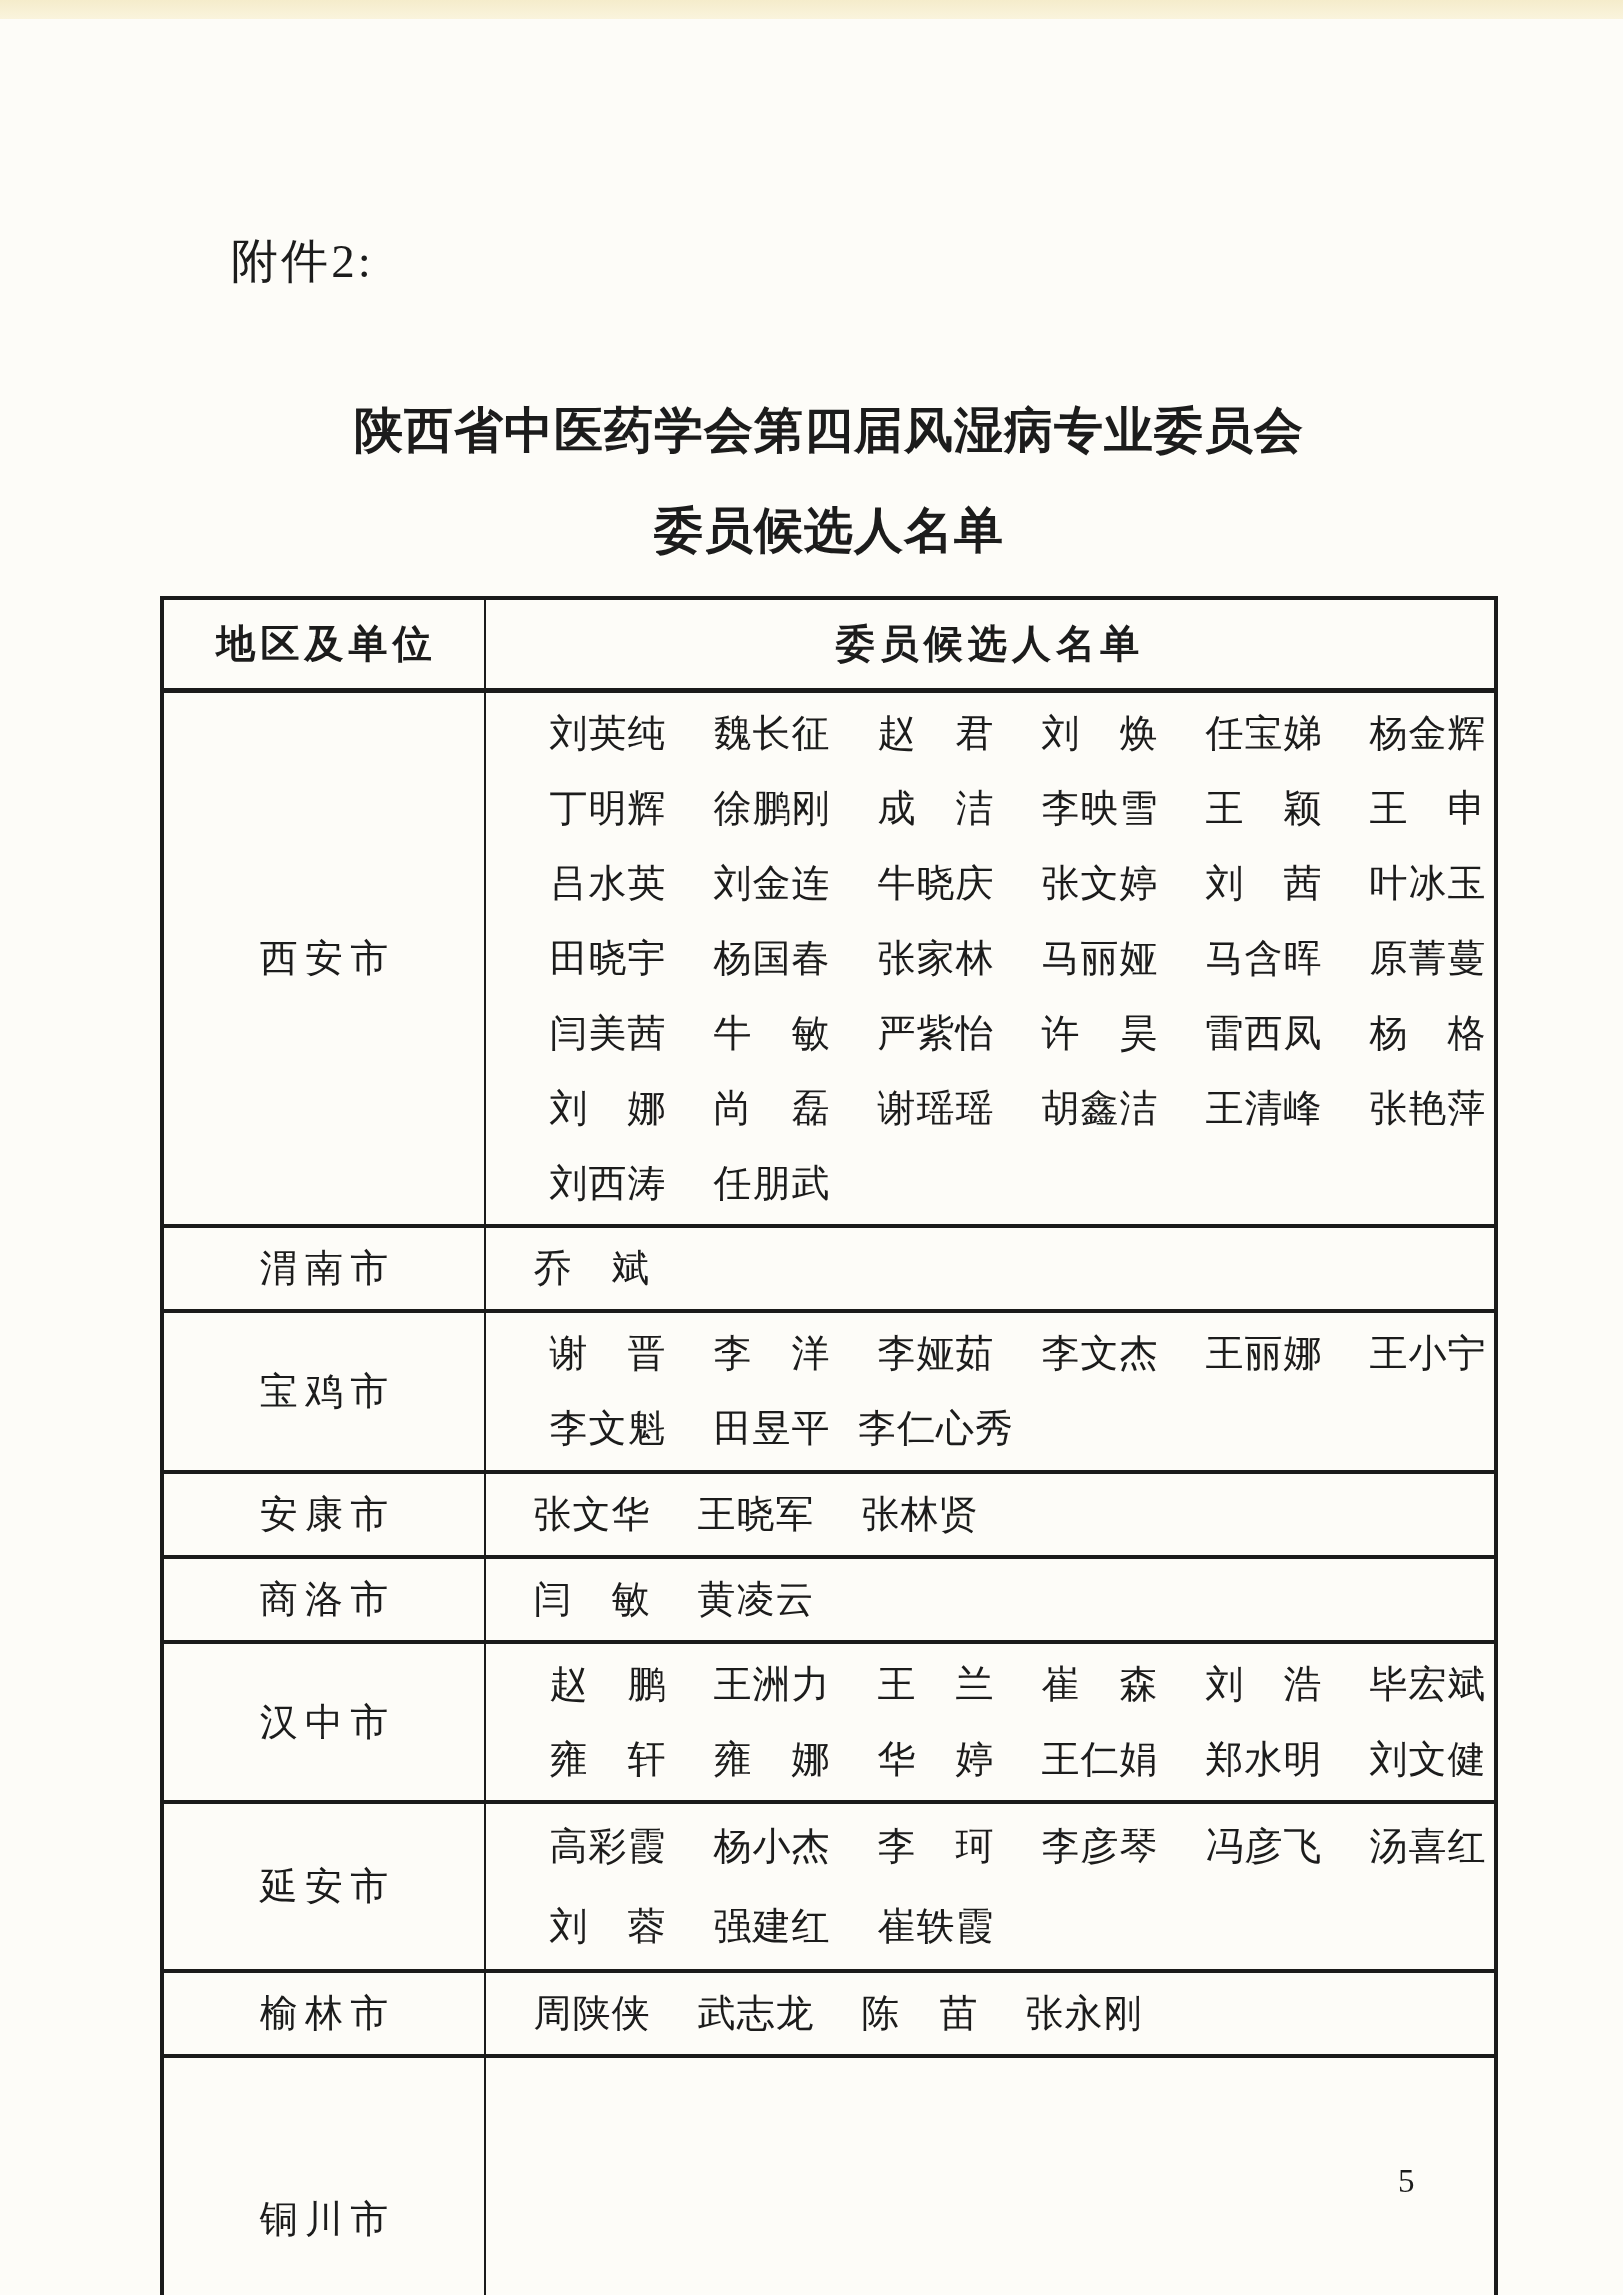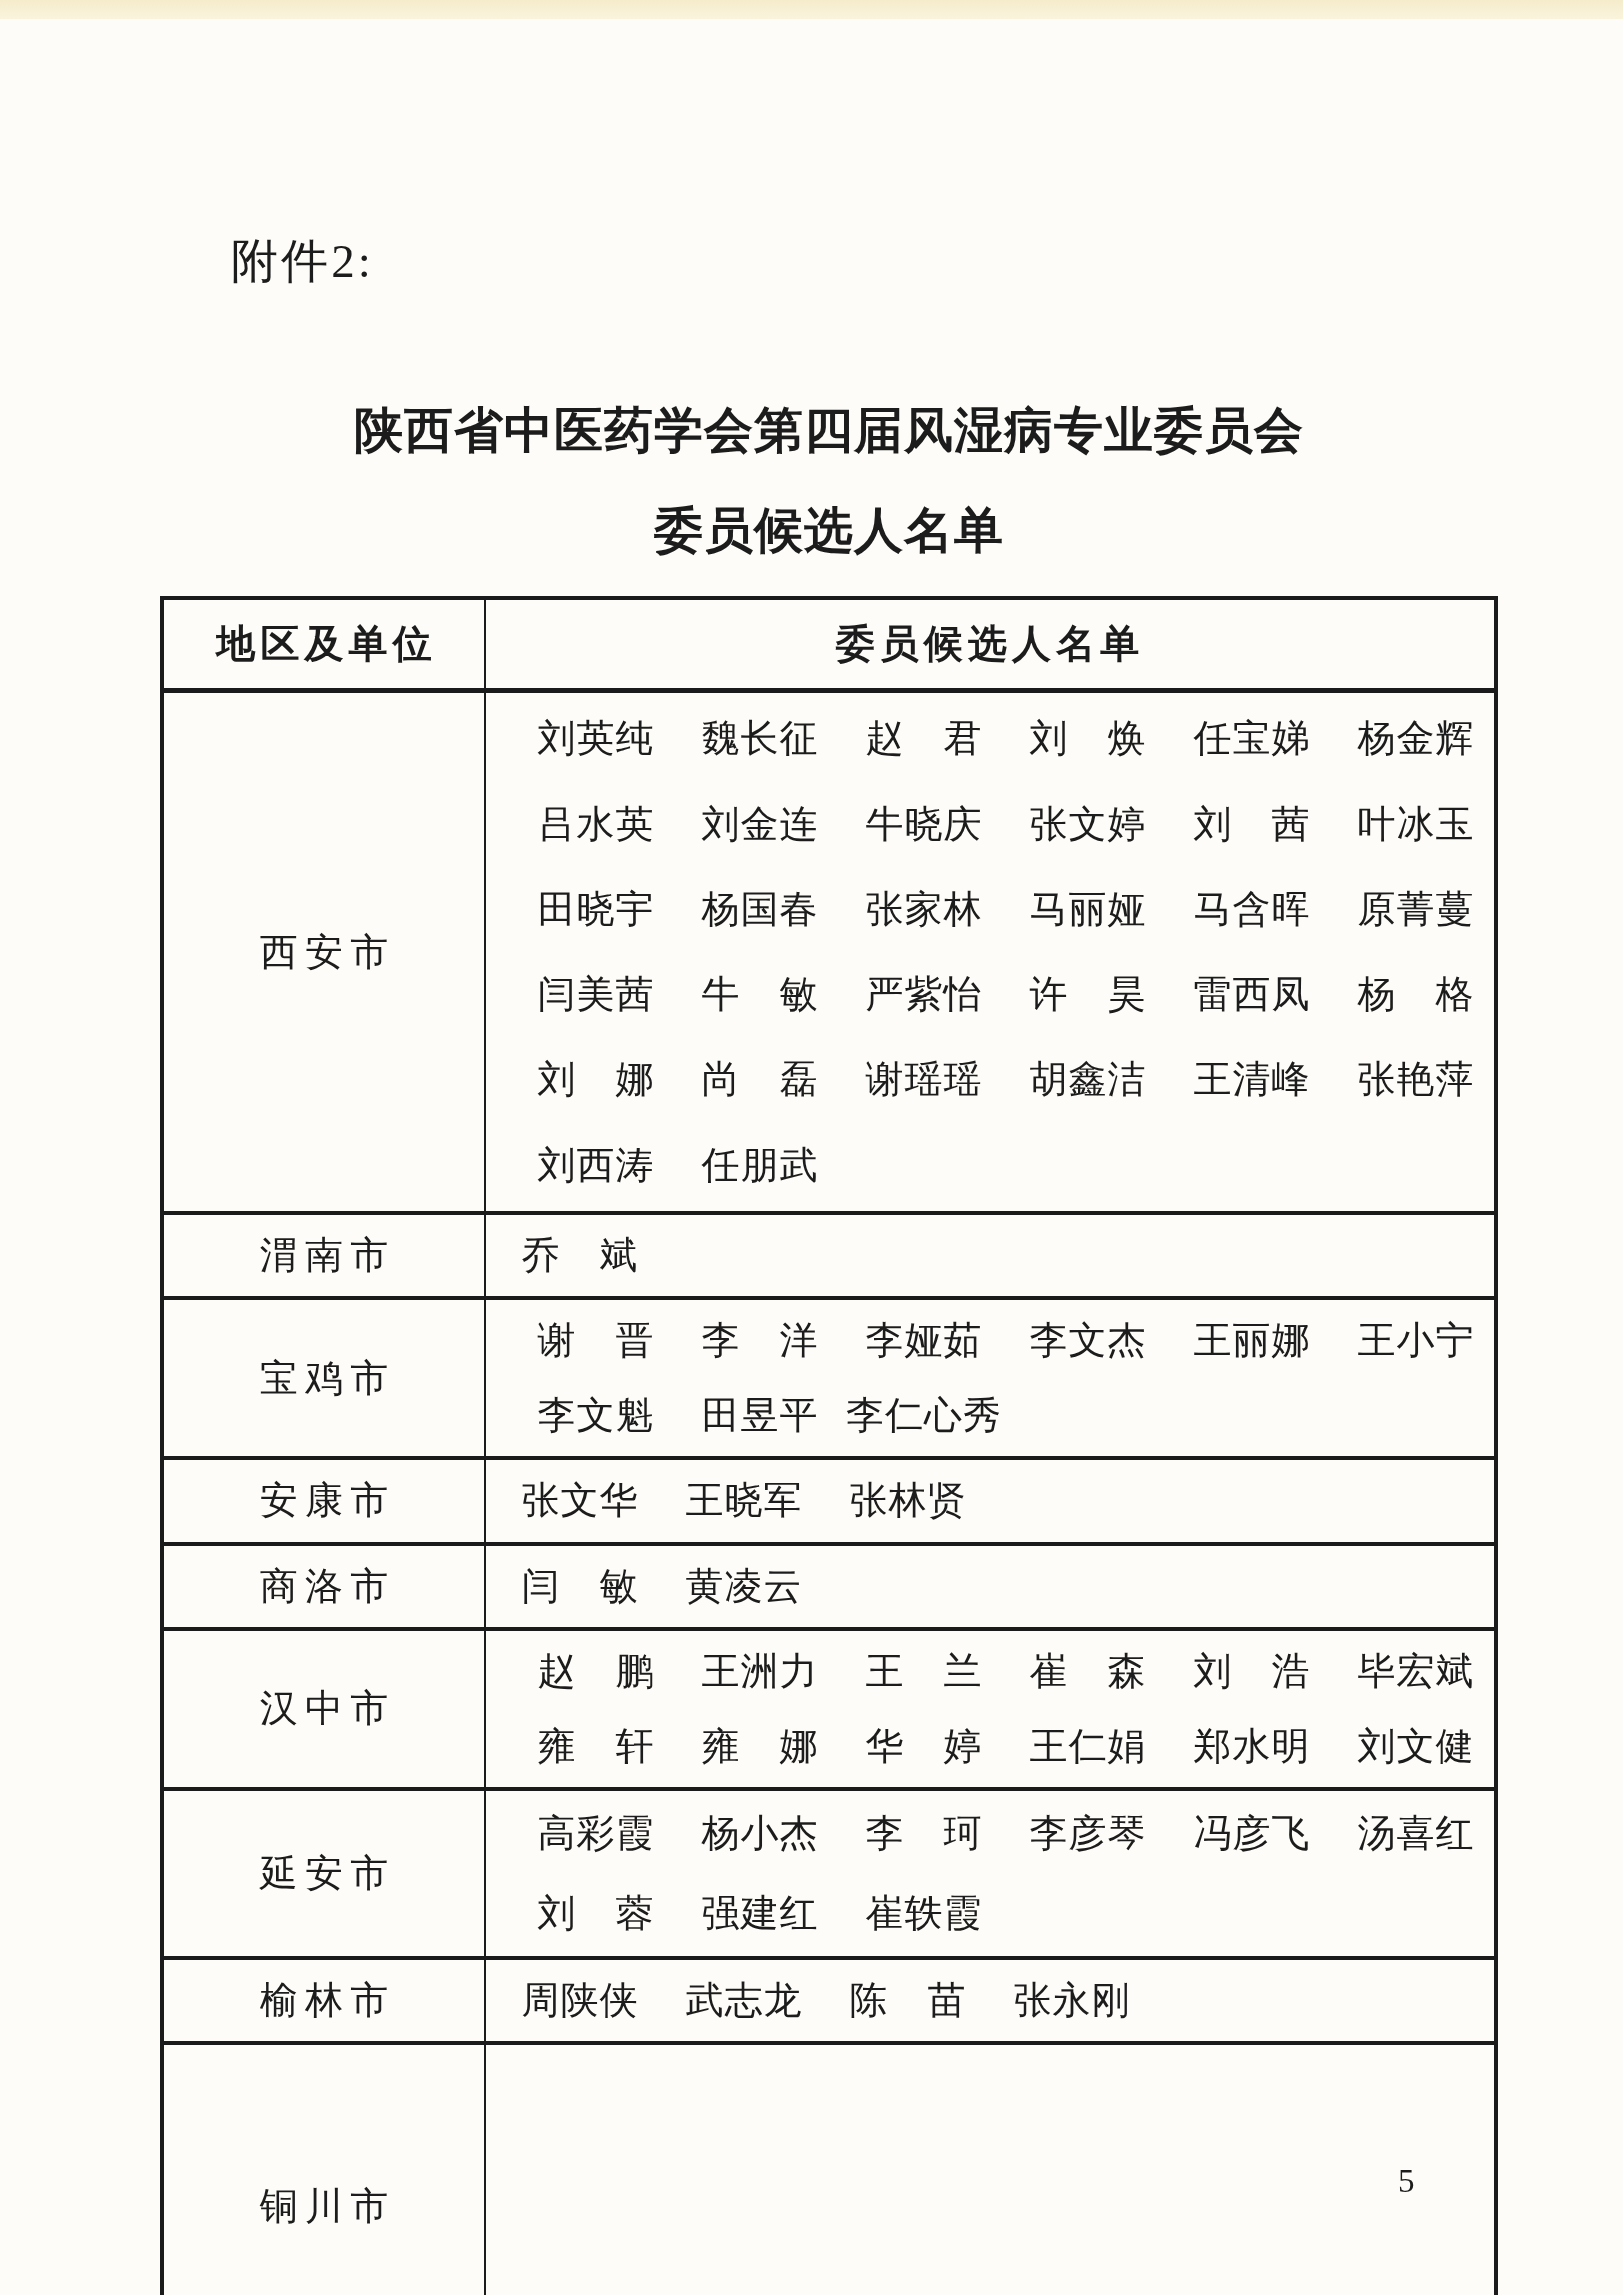--- a/index.html
+++ b/index.html
@@ -83,20 +83,21 @@
     flex-direction: column;
     justify-content: space-around;
     padding: 3.1px 5.1px 3.1px 28px;
     box-sizing: border-box;
   }
   .cell-names.single { justify-content: center; padding-left: 12px; }
   .name-line {
     display: flex;
     align-items: center;
     min-height: 75px;
+    margin-left: 12px;
   }
   .name-line .name {
     display: inline-block;
     width: 164px;
     flex: 0 0 164px;
     font-size: 38px;
     white-space: pre;
     letter-spacing: 1px;
   }
   
@@ -157,20 +158,28 @@
     <div class="cell-names">
       <div class="name-line">
           <span class="name">刘英纯</span>
           <span class="name">魏长征</span>
           <span class="name">赵　君</span>
           <span class="name">刘　焕</span>
           <span class="name">任宝娣</span>
           <span class="name">杨金辉</span>
         </div>
       <div class="name-line">
+          <span class="name">丁明辉</span>
+          <span class="name">徐鹏刚</span>
+          <span class="name">成　洁</span>
+          <span class="name">李映雪</span>
+          <span class="name">王　颖</span>
+          <span class="name">王　申</span>
+        </div>
+      <div class="name-line">
           <span class="name">吕水英</span>
           <span class="name">刘金连</span>
           <span class="name">牛晓庆</span>
           <span class="name">张文婷</span>
           <span class="name">刘　茜</span>
           <span class="name">叶冰玉</span>
         </div>
       <div class="name-line">
           <span class="name">田晓宇</span>
           <span class="name">杨国春</span>

